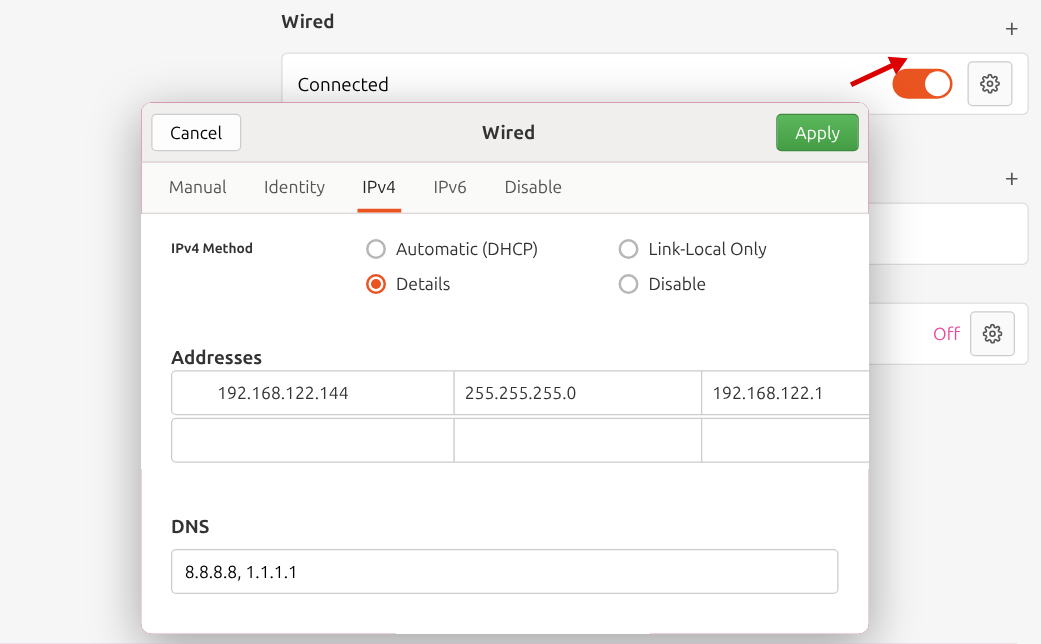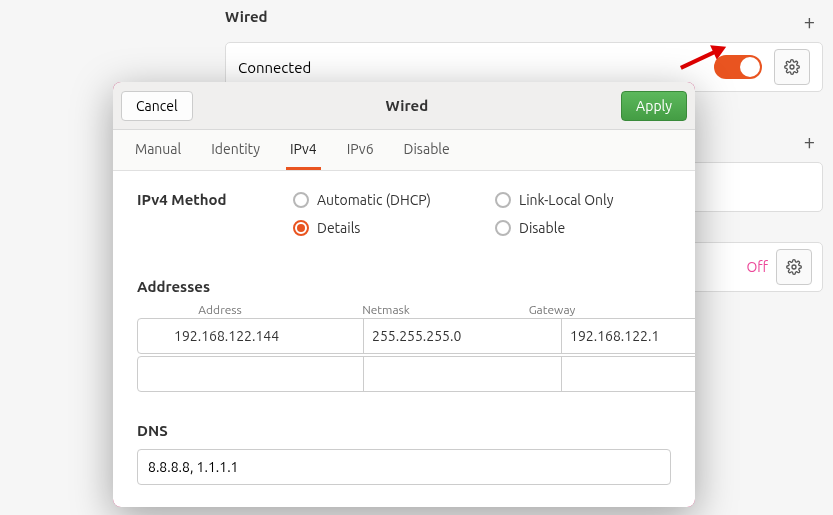--- a/index.html
+++ b/index.html
@@ -209,21 +209,21 @@
     .dialog-body {
       flex: 1;
       padding: 20px 24px;
       overflow: auto;
       background: #fff;
       color: #333;
       font-size: 14px;
     }
     .method-label {
       font-weight: bold;
-      font-size: 15px;
+      font-size: 11px;
     }
     .method-grid {
       display: grid;
       grid-template-columns: 130px 1fr 1fr;
       row-gap: 12px;
       column-gap: 10px;
       align-items: center;
     }
     .radio-opt {
       display: flex;
@@ -285,21 +285,21 @@
     }
     .addr-row .addr-input:first-child {
       border-radius: 4px 0 0 4px;
       margin-left: 0;
       padding-left: 36px;
     }
     .dns-row {
       display: flex;
       align-items: center;
       justify-content: space-between;
-      margin-top: 30px;
+      margin-top: 42px;
     }
     .dns-label {
       font-weight: bold;
       font-size: 15px;
     }
     .dns-right {
       display: flex;
       align-items: center;
       gap: 8px;
     }
@@ -402,26 +402,20 @@
       <label class="radio-opt">
         <span class="radio-disc"></span>
         <span>Disable</span>
       </label>
 
       <div></div>
       <div></div>
     </div>
 
     <div class="section-label">Addresses</div>
-    <div class="addr-headers">
-      <span>Address</span>
-      <span>Netmask</span>
-      <span>Gateway</span>
-      <span></span>
-    </div>
 
     <div class="addr-row">
       <input class="addr-input" value="192.168.122.144" style="">
       <input class="addr-input" value="255.255.255.0" style="">
       <input class="addr-input" value="192.168.122.1" style="">
 
     </div>
     <div class="addr-row">
       <input class="addr-input" value="" style="">
       <input class="addr-input" value="" style="">

